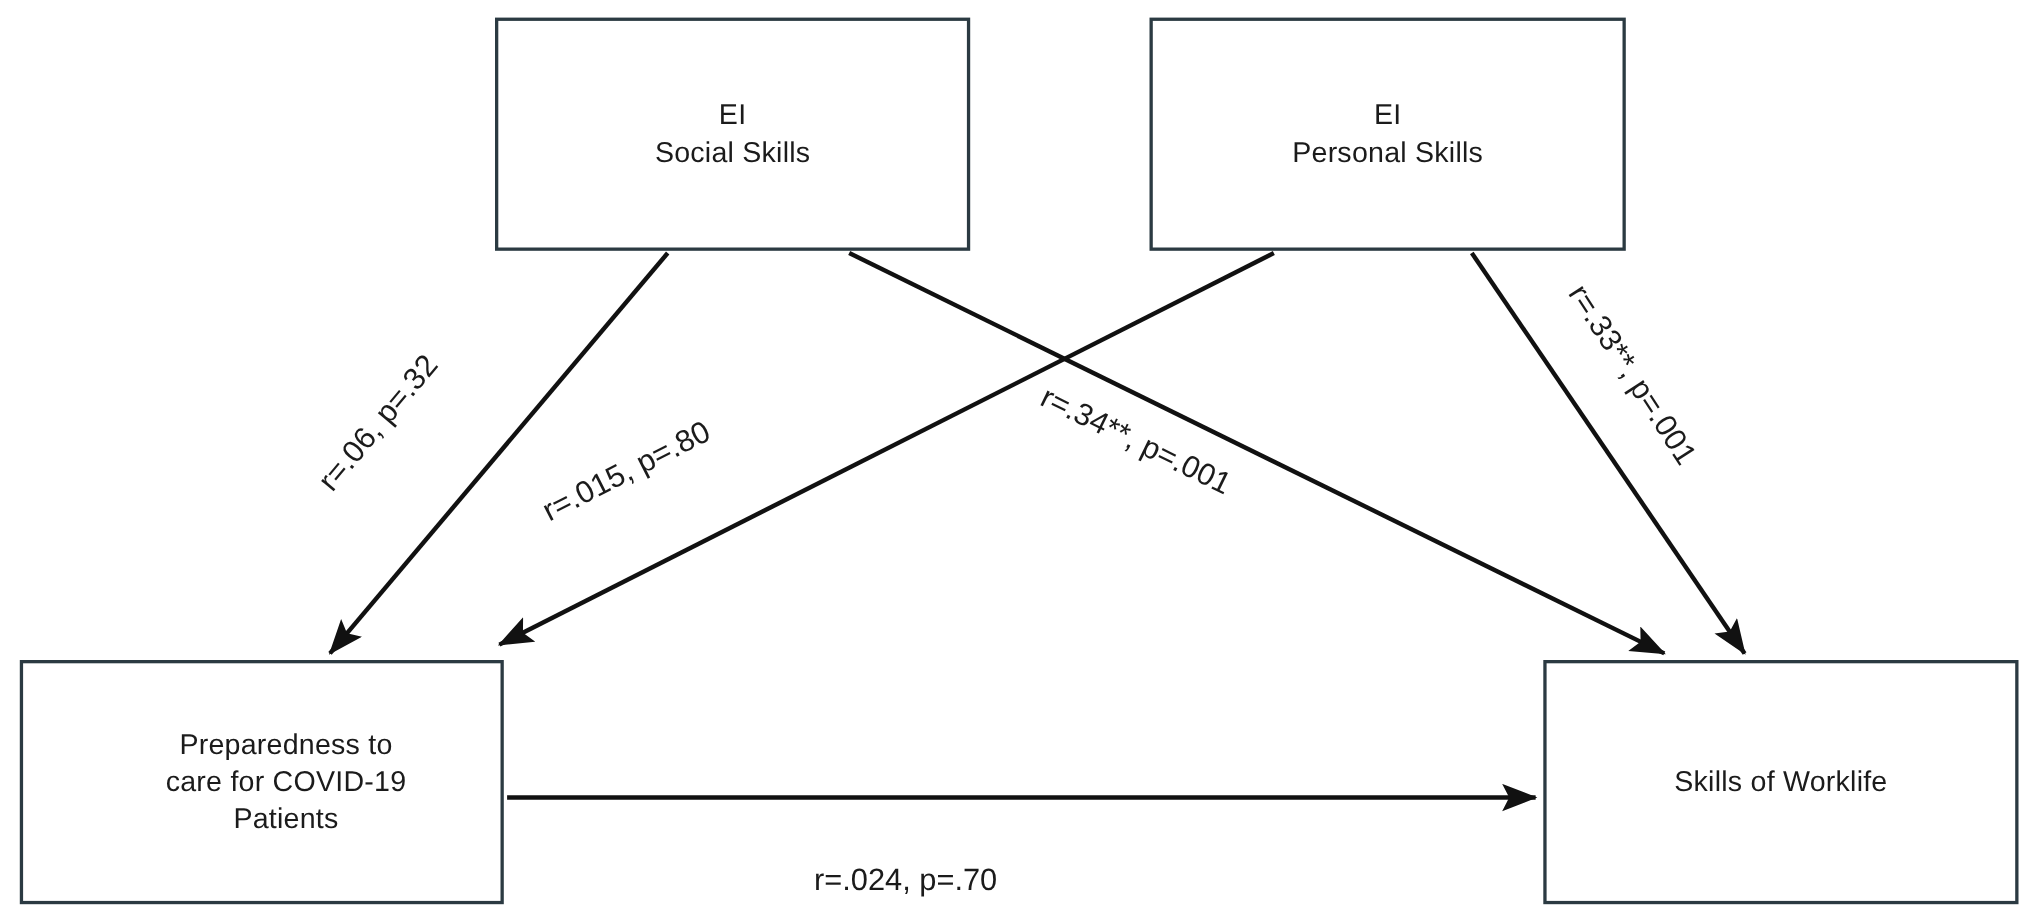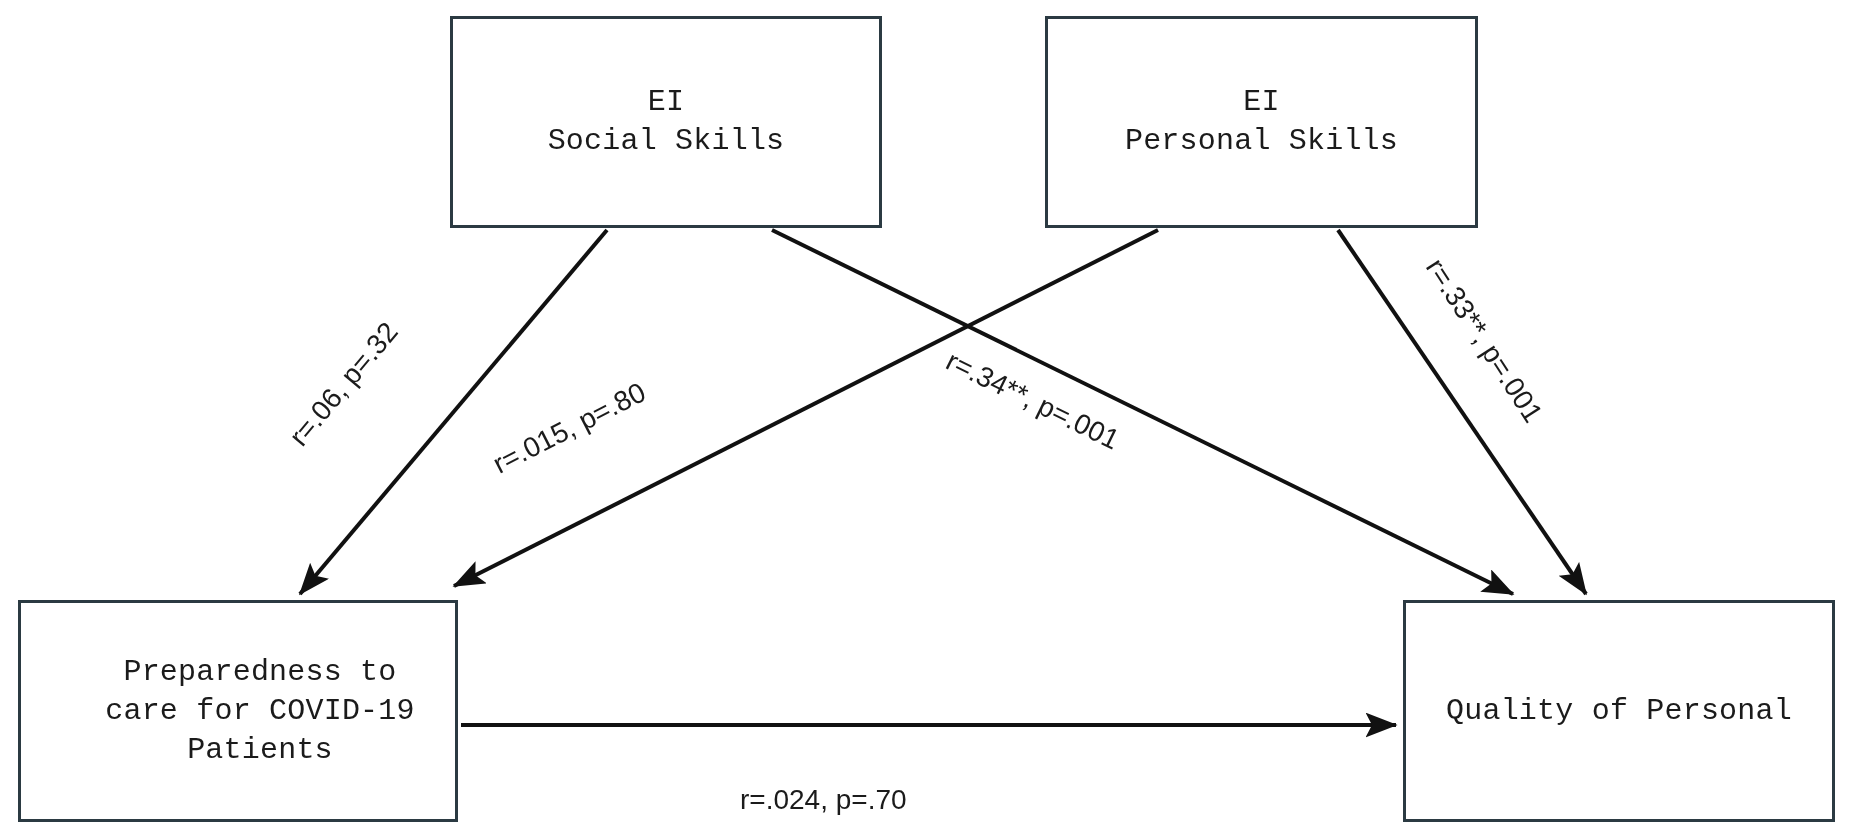--- a/index.html
+++ b/index.html
@@ -30,26 +30,25 @@
     position: absolute;
     box-sizing: border-box;
     border: 3px solid #2b3a42;
     background: #ffffff;
     display: flex;
     align-items: center;
     justify-content: center;
     text-align: center;
   }
   .node-label {
-    font-size: 30px;
+    font-size: 26px;
     line-height: 1.30;
     color: #1b1b1b;
     letter-spacing: 0.2px;
     white-space: pre-line;
-    font-family: Liberation Mono, monospace;
   }
   .node-label.small-pad { padding: 0 14px; }
   .edge-label {
     position: absolute;
     font-size: 28px;
     color: #1b1b1b;
     white-space: nowrap;
     transform-origin: 0 0;
   }
 </style>
@@ -86,21 +85,21 @@
 Personal Skills</div>
   </div>
 
   <div class="node-box" style="left:18px; top:600px; width:440px; height:222px;padding-left:44px;">
     <div class="node-label small-pad">Preparedness to
 care for COVID-19
 Patients</div>
   </div>
 
   <div class="node-box" style="left:1403px; top:600px; width:432px; height:222px;">
-    <div class="node-label">Quality of Personal</div>
+    <div class="node-label">Skills of Worklife</div>
   </div>
 
   <div class="edge-label" style="left:283px; top:432px; transform: rotate(-50deg);">r=.06, p=.32</div>
 
   <div class="edge-label" style="left:488px; top:452px; transform: rotate(-27deg);">r=.015, p=.80</div>
 
   <div class="edge-label" style="left:955px; top:345px; transform: rotate(26deg);">r=.34**, p=.001</div>
 
   <div class="edge-label" style="left:1446px; top:253px; transform: rotate(57deg);">r=.33**, p=.001</div>
 

